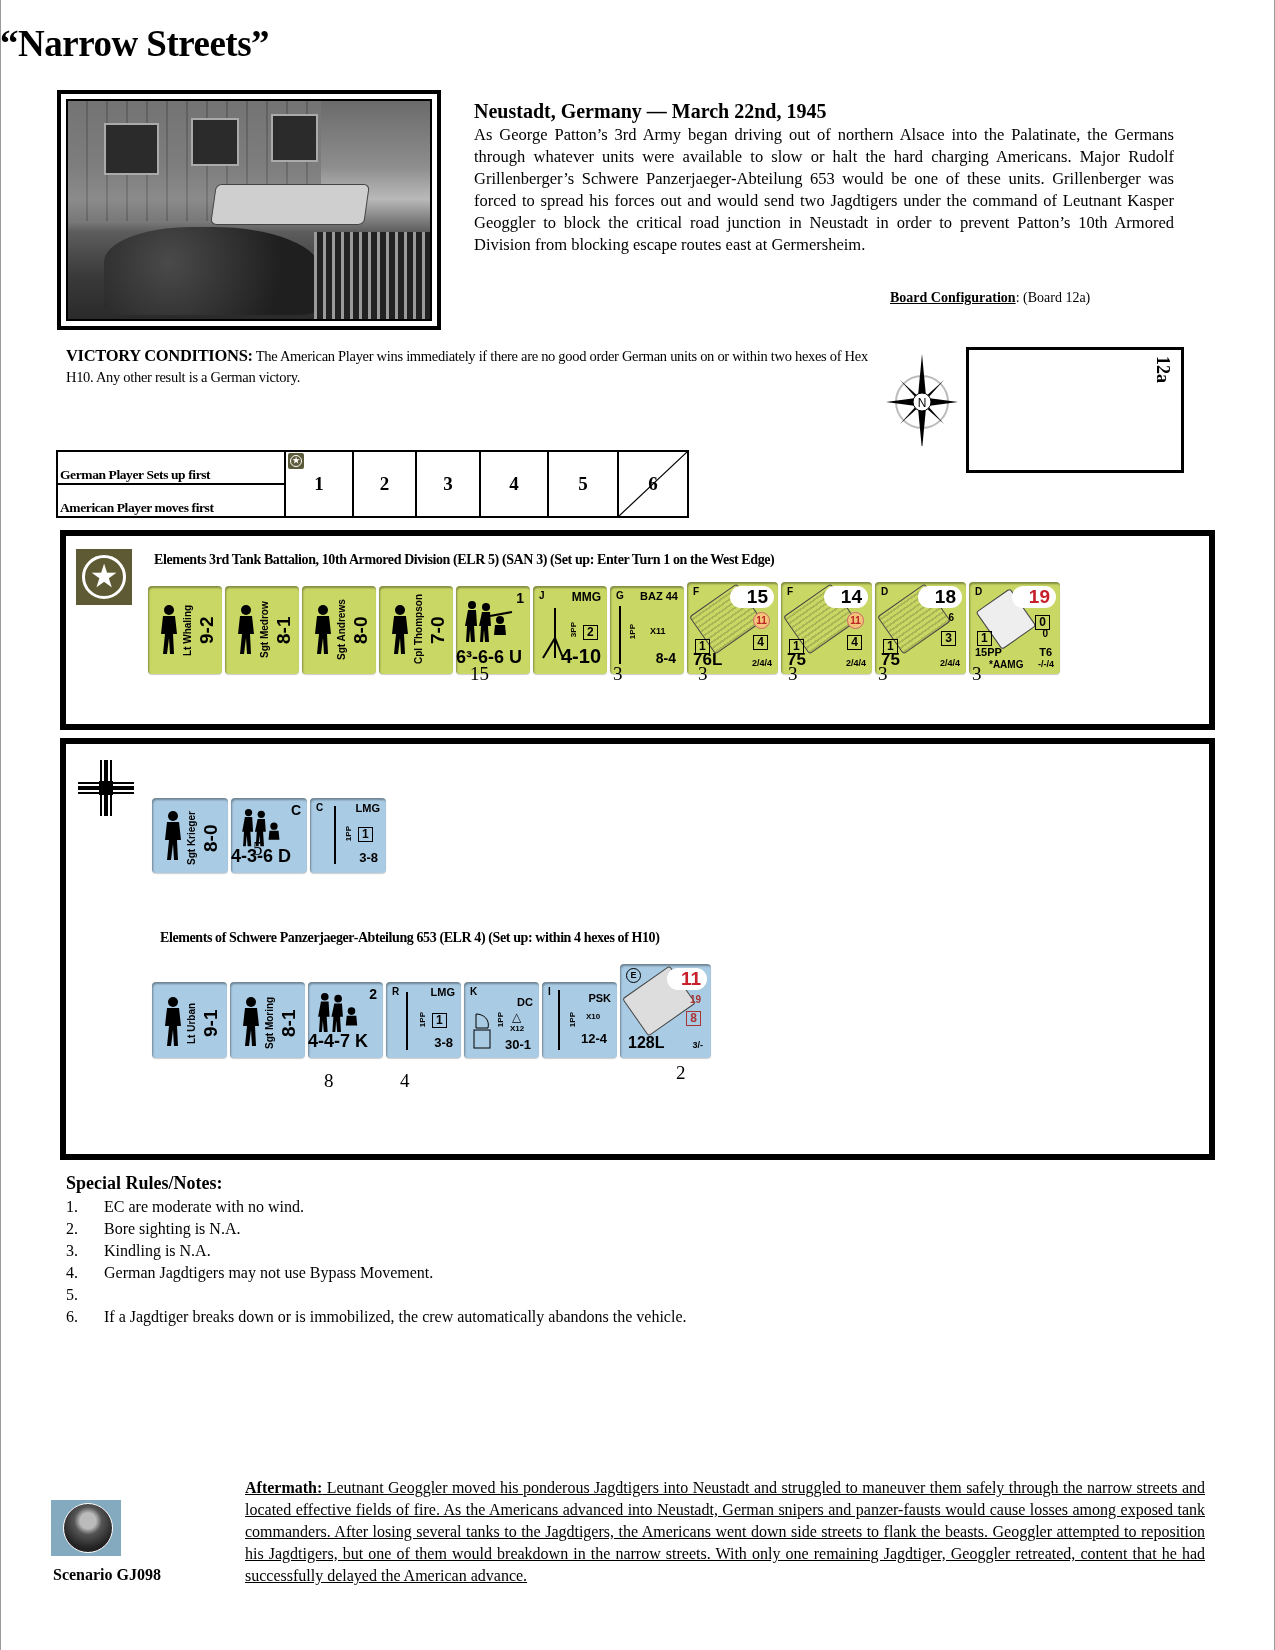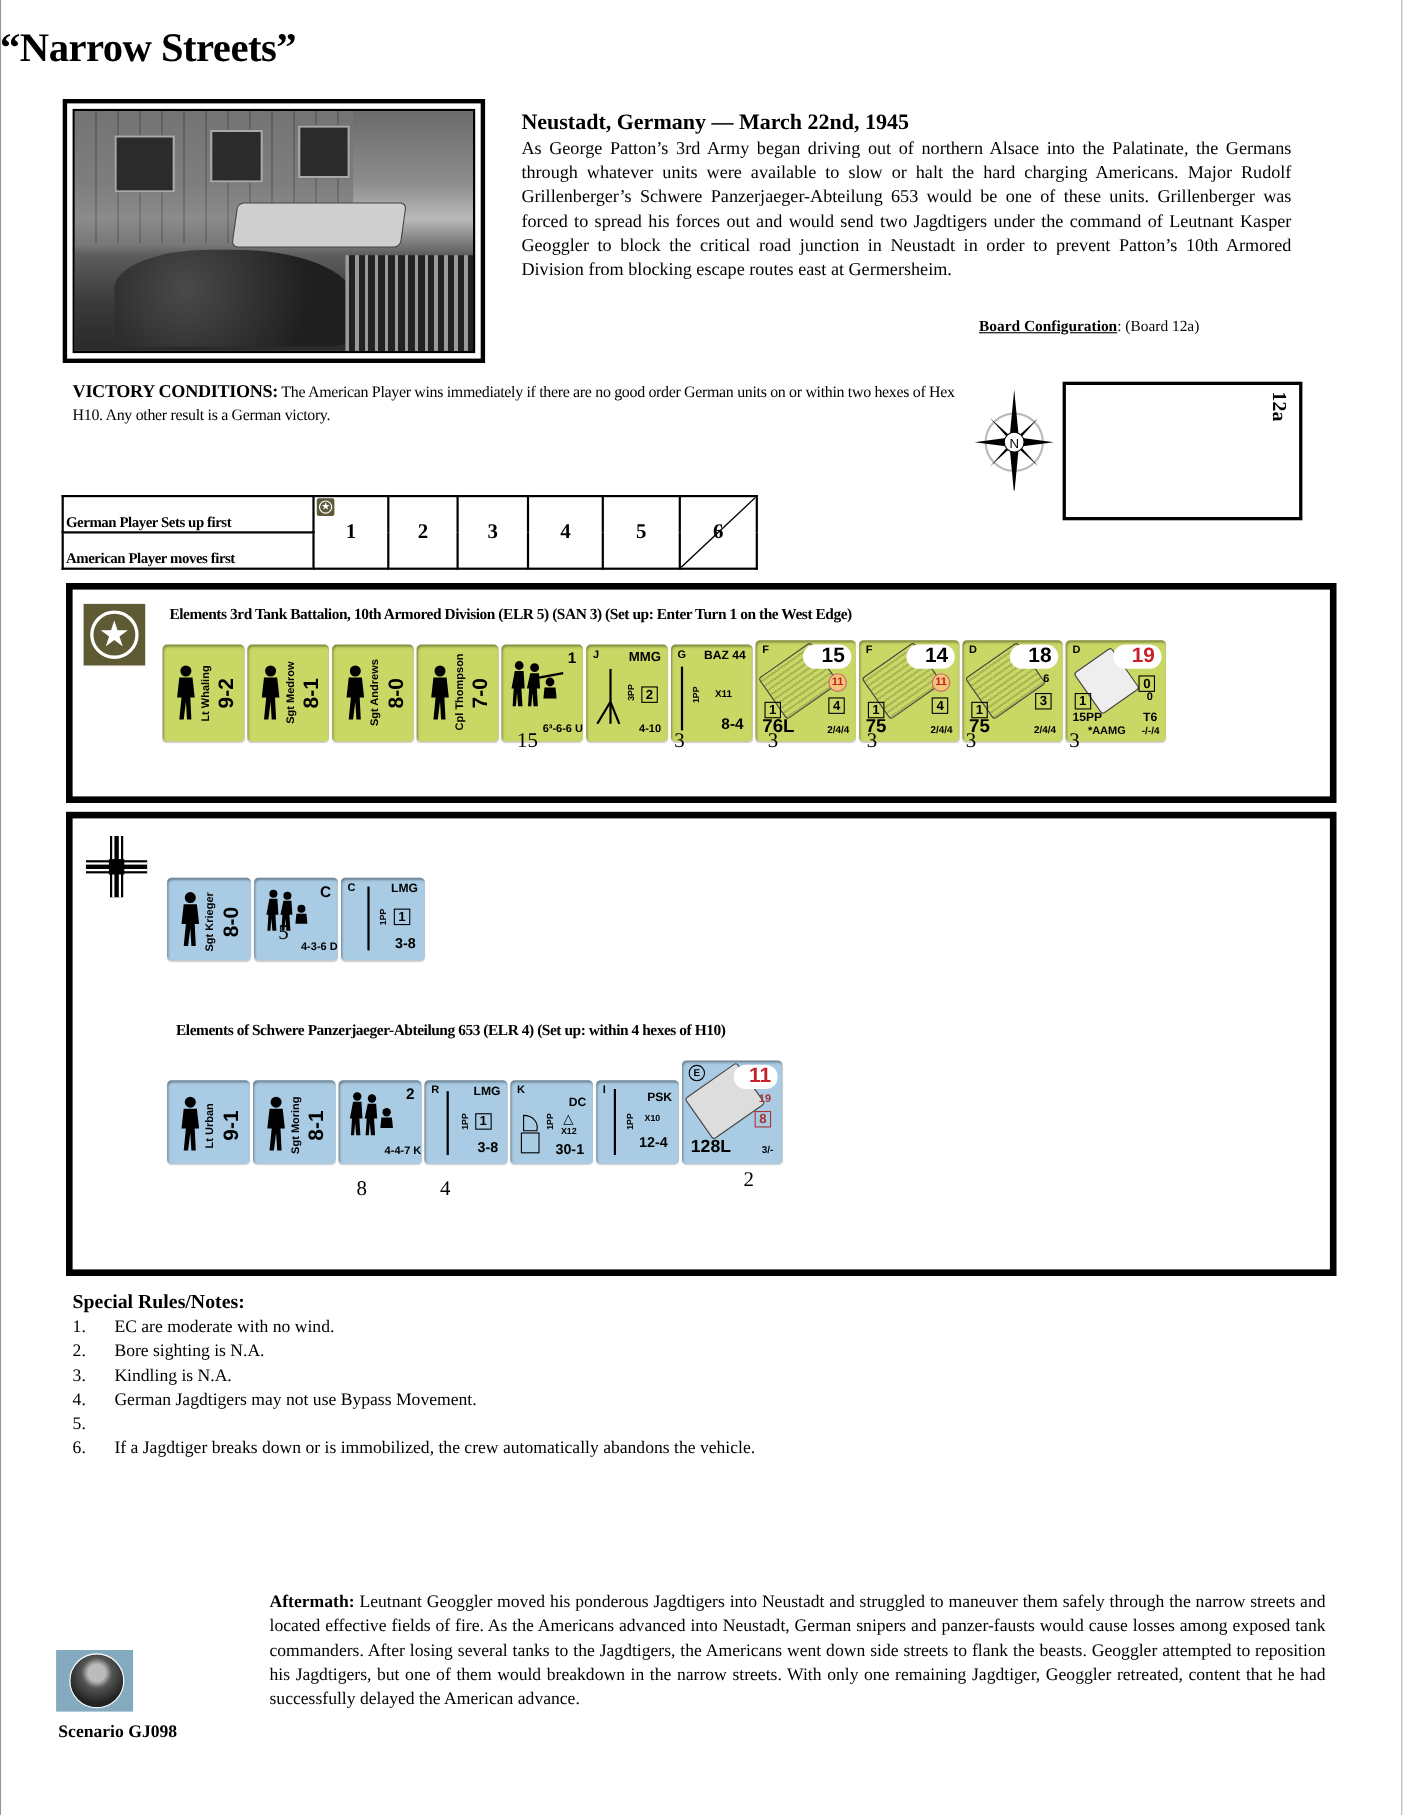--- a/index.html
+++ b/index.html
@@ -45,32 +45,32 @@
   .counters{position:absolute;display:flex;align-items:flex-end;}
   .ctr{position:relative;margin-right:3px;box-sizing:border-box;border-radius:4px;font-family:"Liberation Sans","DejaVu Sans",sans-serif;font-weight:bold;box-shadow:1px 2px 2px rgba(0,0,0,.35) inset, 0 1px 1px rgba(0,0,0,.2);overflow:hidden;}
   .us .ctr{background:#c9d765;width:74px;height:88px;}
   .us .ctr.big{width:91px;height:92px;}
   .ge .ctr{background:#a9cbe3;width:75px;height:76px;}
   .ge .ctr.big{width:91px;height:94px;}
   .ge2 .ctr{background:#a9cbe3;width:76px;height:75px;}
   .fig{position:absolute;left:8px;top:18px;width:26px;height:52px;}
   .vname{position:absolute;left:34px;top:10px;height:68px;writing-mode:vertical-rl;transform:rotate(180deg);font-size:10px;text-align:center;white-space:nowrap;}
   .vrate{position:absolute;left:48px;top:10px;height:68px;writing-mode:vertical-rl;transform:rotate(180deg);font-size:19px;text-align:center;}
-  .sqlab{position:absolute;bottom:6px;left:0;width:100%;text-align:right;font-size:10px;}
+  .sqlab{position:absolute;bottom:6px;left:0;width:100%;text-align:left;font-size:18px;}
   .tl{position:absolute;left:6px;top:4px;font-size:10px;}
   .tr{position:absolute;right:6px;top:4px;font-size:14px;}
   .tank{position:absolute;left:10px;top:14px;width:56px;height:44px;border:1px solid #444;border-radius:3px;transform:rotate(-35deg);background:repeating-linear-gradient(0deg,rgba(0,0,0,.15) 0 2px,transparent 2px 5px);}
   .circ{position:absolute;right:4px;top:4px;width:44px;height:22px;background:#fff;border-radius:11px;text-align:right;padding-right:6px;box-sizing:border-box;font-size:19px;line-height:22px;}
   .sqbox{display:inline-block;border:1px solid #000;padding:0 3px;font-size:12px;line-height:13px;}
   .cnt{position:absolute;font-size:19px;font-family:"Liberation Serif",serif;}
   .rules-h{left:66px;top:1173px;font-size:18px;font-weight:bold;}
   .rules{left:66px;top:1196px;font-size:16px;line-height:22px;margin:0;padding:0;list-style:none;}
   .rules li{display:flex;}
   .rules li .n{width:38px;}
-  .aftermath{left:245px;top:1446px;width:960px;font-size:16px;line-height:22px;text-align:justify;}
+  .aftermath{left:245px;top:1477px;width:960px;font-size:16px;line-height:22px;text-align:justify;text-decoration:underline;}
   .aftermath .lbl{font-weight:bold;}
   .avatar{left:51px;top:1500px;width:70px;height:56px;background:#84aac0;}
   .avatar .face{position:absolute;left:12px;top:3px;width:48px;height:48px;border-radius:50%;background:radial-gradient(circle at 50% 35%,#bbb 0 20%,#555 35%,#222 70%);border:1px solid #fff;}
   .scen{left:53px;top:1566px;font-size:16px;font-weight:bold;}
   .pageborder{left:0;top:0;width:1275px;height:1650px;border-left:1px solid #999;border-right:1px solid #999;box-sizing:border-box;pointer-events:none;}
 </style>
 </head>
 <body>
 
 <div class="abs pageborder"></div>
@@ -197,21 +197,21 @@
       <div class="tl">J</div>
       <div class="tr" style="font-size:12px">MMG</div>
       <svg style="position:absolute;left:8px;top:22px;width:24px;height:52px" viewBox="0 0 24 52">
           <line x1="14" y1="0" x2="14" y2="30" stroke="#000" stroke-width="2"></line>
           <line x1="14" y1="30" x2="2" y2="50" stroke="#000" stroke-width="2"></line>
           <line x1="14" y1="30" x2="22" y2="50" stroke="#000" stroke-width="2"></line>
           <line x1="14" y1="30" x2="14" y2="50" stroke="#000" stroke-width="2"></line>
         </svg>
       <div style="position:absolute;left:36px;top:36px;font-size:8px;writing-mode:vertical-rl;transform:rotate(180deg)">3PP</div>
       <div style="position:absolute;left:50px;top:36px"><span class="sqbox">2</span></div>
-      <div style="position:absolute;right:6px;bottom:6px;font-size:10px">4-10</div>
+      <div style="position:absolute;right:6px;bottom:6px;font-size:20px">4-10</div>
     </div>
     <div class="ctr">
       <div class="tl">G</div>
       <div class="tr" style="font-size:11px">BAZ 44</div>
       <div style="position:absolute;left:9px;top:20px;width:2px;height:58px;background:#000"></div>
       <div style="position:absolute;left:18px;top:38px;font-size:8px;writing-mode:vertical-rl;transform:rotate(180deg)">1PP</div>
       <div style="position:absolute;left:40px;top:40px;font-size:9px">X11</div>
       <div style="position:absolute;right:8px;bottom:8px;font-size:14px">8-4</div>
     </div>
     <div class="ctr big">

